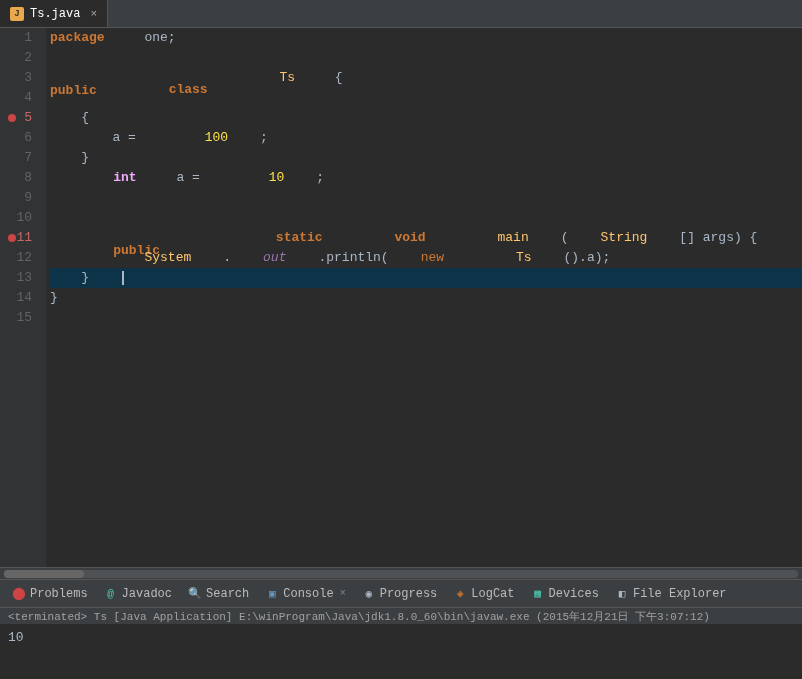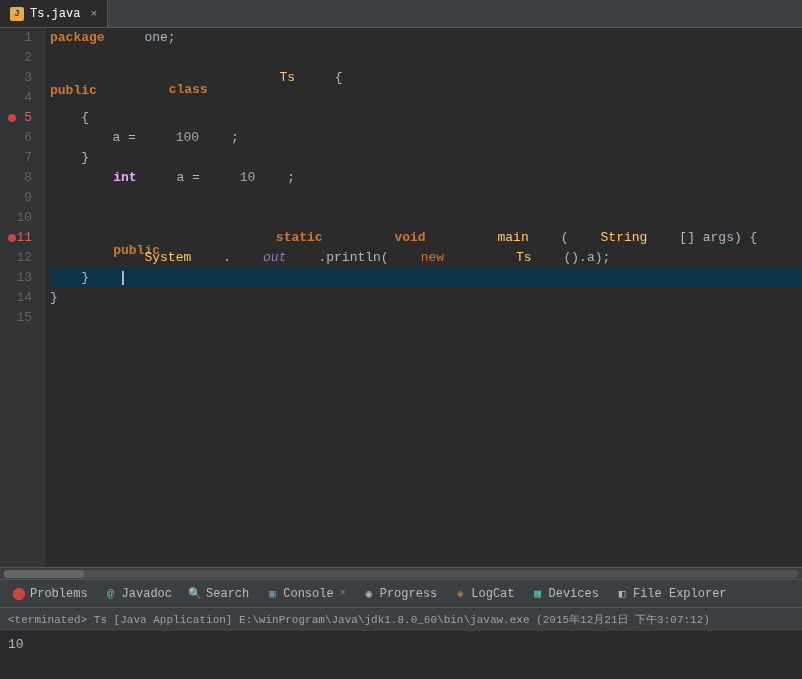--- a/index.html
+++ b/index.html
@@ -123,21 +123,21 @@
     
     .kw-package { color: #cc7832; font-weight: bold; }
     .kw-public { color: #cc7832; font-weight: bold; margin-top: 26px; }
     .kw-class { color: #cc7832; font-weight: bold; margin-top: 24px; }
     .kw-static { color: #cc7832; font-weight: bold; margin-left: 44px; }
     .kw-void { color: #cc7832; font-weight: bold; }
     .kw-new { color: #cc7832; font-weight: normal; }
     .kw-int { color: #f0abfc; font-weight: bold; }
     .class-name { color: #ffc66d; }
     .method-name { color: #ffc66d; }
-    .number { color: #a3a3a3; }
+    .number { color: #fde047; margin-left: 29px; }
     .plain { color: #a9b7c6; }
     .italic-field { color: #9876aa; font-style: italic; }
 
     
     .h-scrollbar {
       height: 12px;
       background: #3c3f41;
       border-top: 1px solid #555;
       flex-shrink: 0;
       display: flex;
@@ -193,21 +193,21 @@
     }
     .btab-close {
       font-size: 10px;
       color: #888;
       margin-left: 2px;
     }
 
     
     .status-bar {
       background: #3c3f41;
-      height: 24px;
+      height: 17px;
       display: flex;
       align-items: center;
       padding: 0 8px;
       font-size: 11px;
       color: #a0a0a0;
       border-top: 1px solid #555;
       flex-shrink: 0;
     }
 
     

